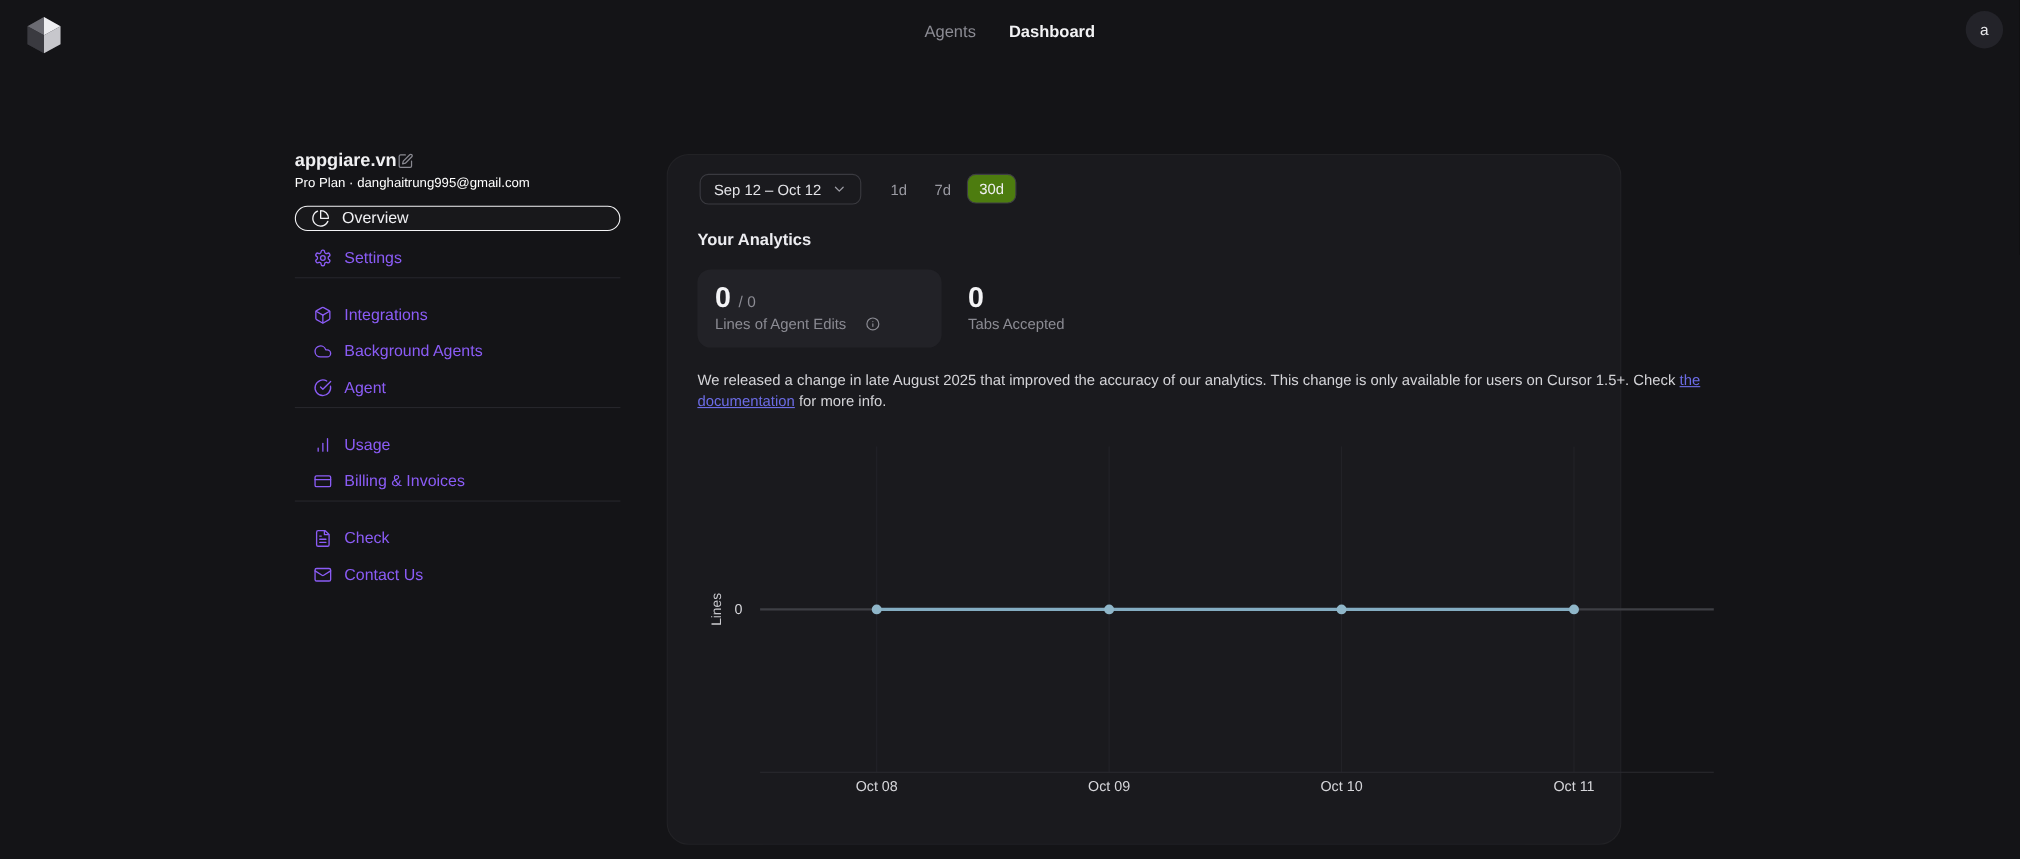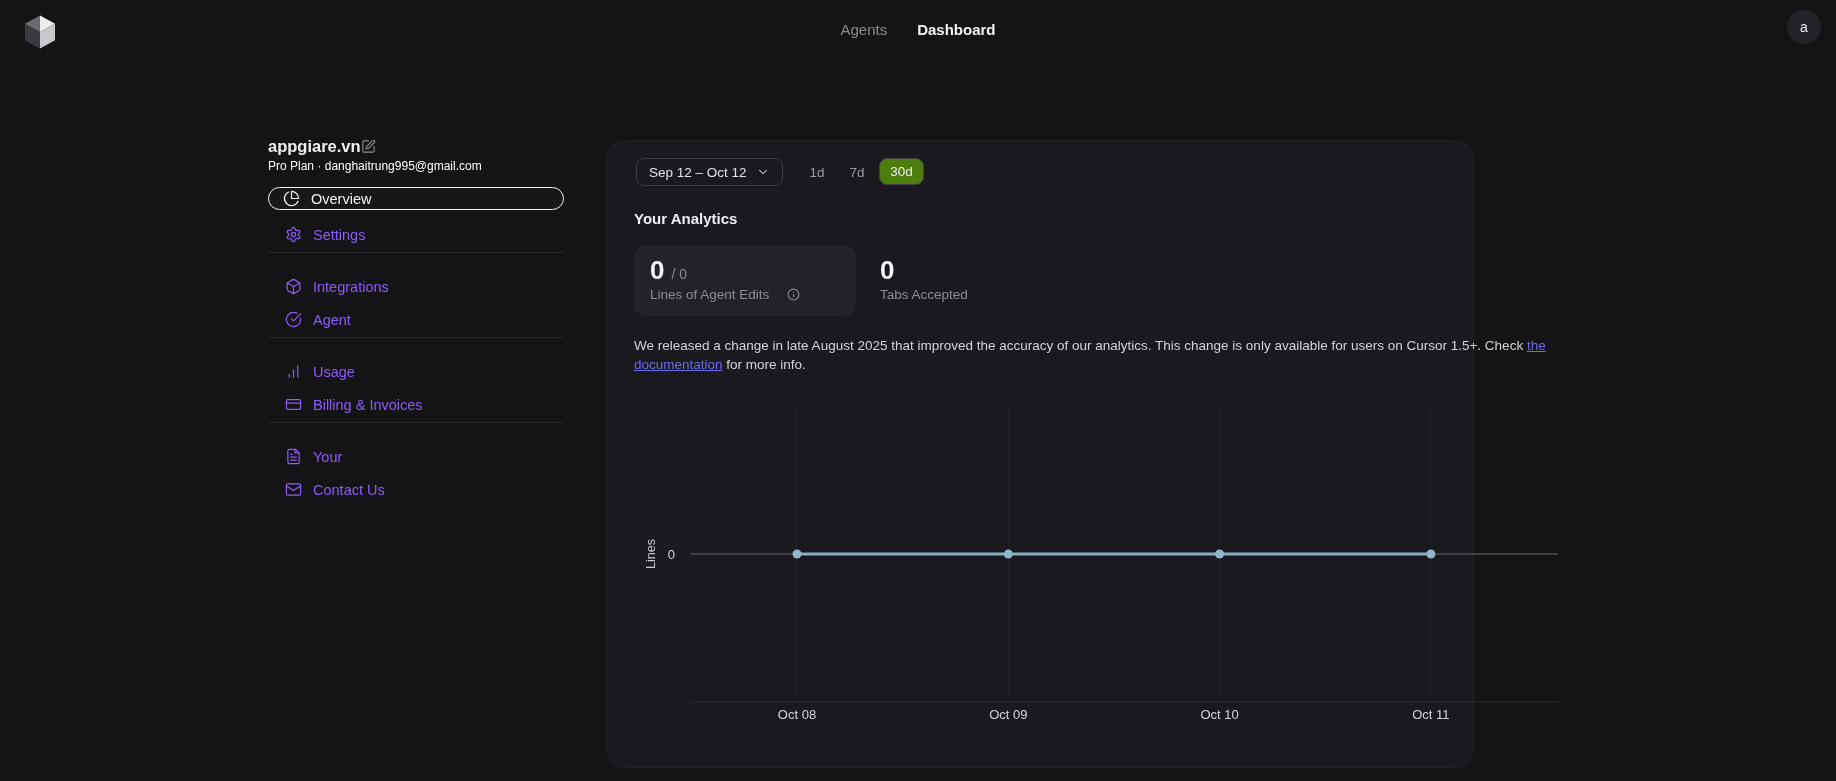--- a/index.html
+++ b/index.html
@@ -125,20 +125,28 @@
           <path d="M11 21.73a2 2 0 0 0 2 0l7-4A2 2 0 0 0 21 16V8a2 2 0 0 0-1-1.73l-7-4a2 2 0 0 0-2 0l-7 4A2 2 0 0 0 3 8v8a2 2 0 0 0 1 1.73z"></path>
           <path d="M12 22V12"></path>
             <path d="m3.3 7 8.7 5 8.7-5"></path>
         </svg>
       </span>
       <span class="sb-label">Integrations</span>
     </div>
     <div class="sb-item">
       <span class="icon">
         <svg width="17" height="17" viewBox="0 0 24 24" fill="none" stroke="currentColor" stroke-width="1.7" stroke-linecap="round" stroke-linejoin="round">
+          <path d="M17.5 19H9a7 7 0 1 1 6.71-9h1.79a4.5 4.5 0 1 1 0 9Z"></path>
+        </svg>
+      </span>
+      <span class="sb-label">Background Agents</span>
+    </div>
+    <div class="sb-item">
+      <span class="icon">
+        <svg width="17" height="17" viewBox="0 0 24 24" fill="none" stroke="currentColor" stroke-width="1.7" stroke-linecap="round" stroke-linejoin="round">
           <path d="M21.801 10A10 10 0 1 1 17 3.335"></path>
             <path d="m9 11 3 3L22 4"></path>
         </svg>
       </span>
       <span class="sb-label">Agent</span>
     </div>
 
     <div class="sb-divider"></div>
 
     <div class="sb-item">
@@ -166,21 +174,21 @@
     <div class="sb-item">
       <span class="icon">
         <svg width="17" height="17" viewBox="0 0 24 24" fill="none" stroke="currentColor" stroke-width="1.7" stroke-linecap="round" stroke-linejoin="round">
           <path d="M15 2H6a2 2 0 0 0-2 2v16a2 2 0 0 0 2 2h12a2 2 0 0 0 2-2V7Z"></path>
             <path d="M14 2v5h5"></path>
             <path d="M16 13H8"></path>
             <path d="M16 17H8"></path>
             <path d="M10 9H8"></path>
         </svg>
       </span>
-      <span class="sb-label">Your</span>
+      <span class="sb-label">Check</span>
     </div>
     <div class="sb-item">
       <span class="icon">
         <svg width="17" height="17" viewBox="0 0 24 24" fill="none" stroke="currentColor" stroke-width="1.7" stroke-linecap="round" stroke-linejoin="round">
           <rect width="20" height="16" x="2" y="4" rx="2"></rect>
             <path d="m22 7-8.97 5.7a1.94 1.94 0 0 1-2.06 0L2 7"></path>
         </svg>
       </span>
       <span class="sb-label">Contact Us</span>
     </div>

